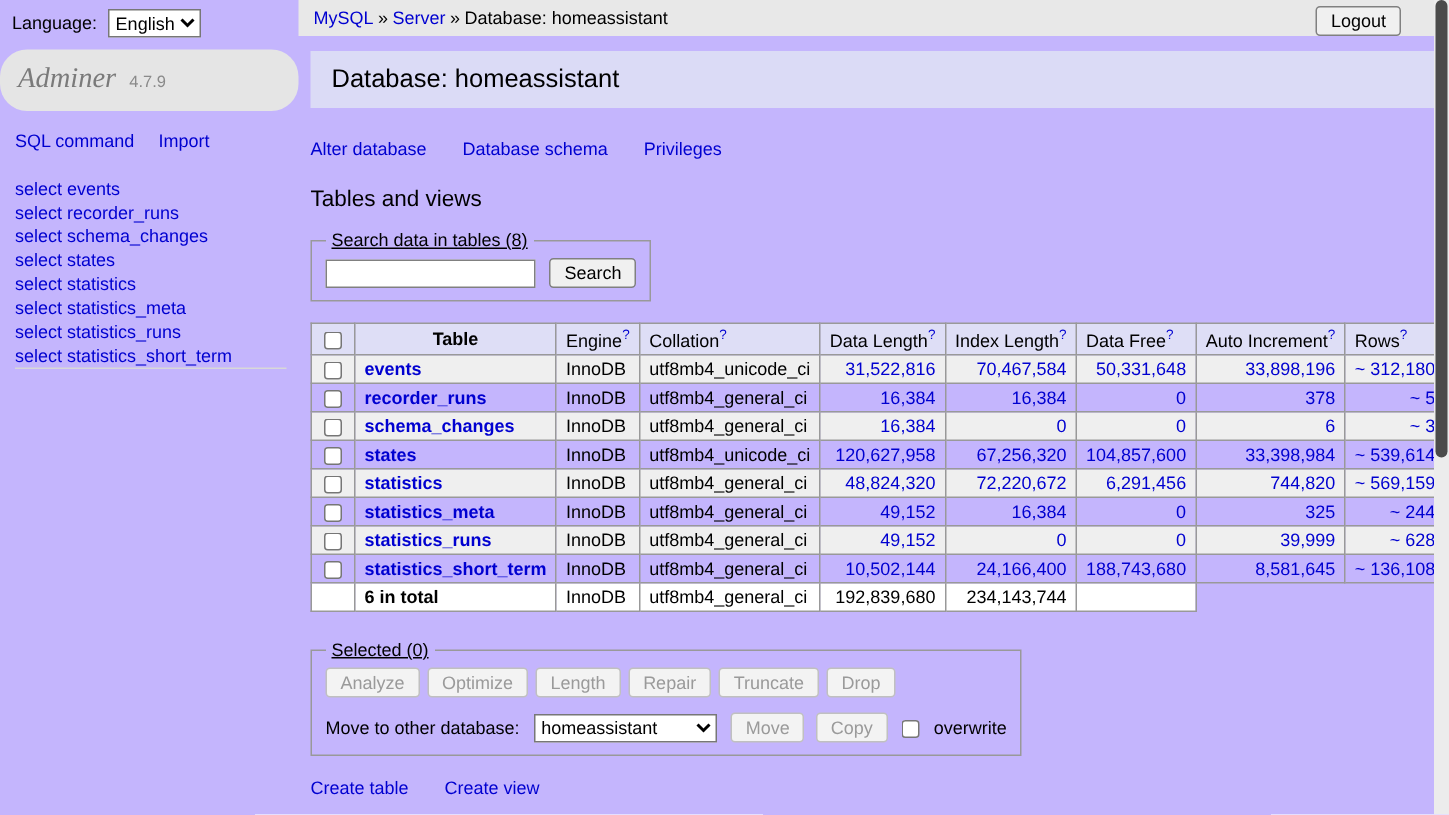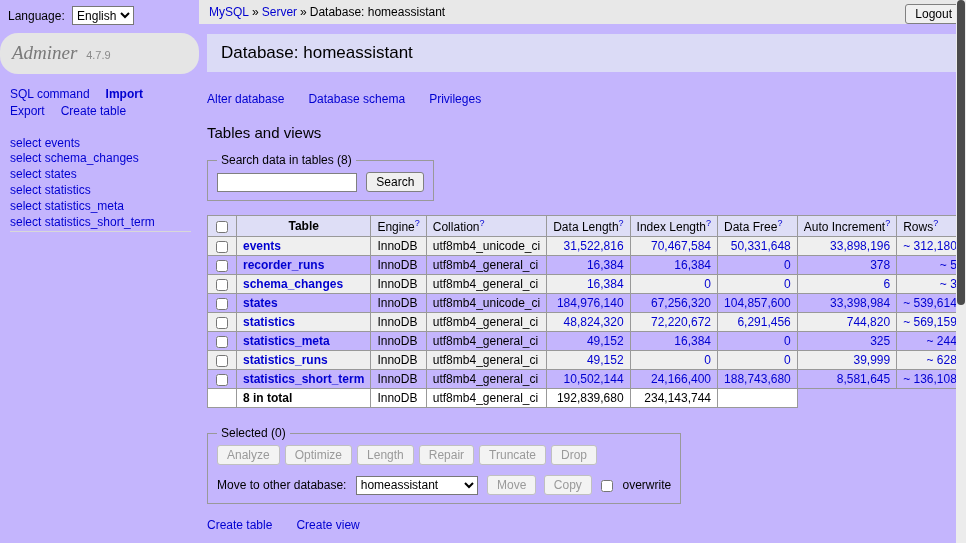--- a/index.html
+++ b/index.html
@@ -26,33 +26,33 @@
   .quick-links a { margin-right:16px; }
   .table-links { padding-bottom:0; border-bottom:1px solid #d8d8d8; }
   .table-links a { display:block; line-height:1.32; }
 
   
   .main { flex:1 1 auto; padding-right:62px; }
   .breadcrumb-bar { background:#e8e8e8; padding:5px 10px; height:24px; white-space:nowrap; }
   .bc-sep { color:#000; margin:0 3px; }
   .bc-current { color:#000; }
 
-  .logout-btn { position:absolute; top:4px; right:4px; }
+  .logout-btn { position:absolute; top:4px; right:32px; }
   button { font-family:"Liberation Sans", sans-serif; font-size:12px; background:#f0f0f0;
     border:1px solid #808080; border-radius:3px; padding:2px 9px; color:#000; cursor:pointer; }
   button[disabled] { color:#9a9a9a; background:#f3f3f3; border-color:#c0c0c0; cursor:default; }
 
   .content { padding:10px 0 0 8px; }
   .page-title { background:#dbdbf6; font-size:17px; font-weight:normal; padding:9px 14px; margin:0 0 20px 0; }
   .action-links { margin:0 0 18px 0; }
   .action-links a, .bottom-links a, .routines-links a { margin-right:24px; }
   .section-h { font-size:15px; font-weight:normal; margin:0 0 12px 0; }
 
   fieldset { border:1px solid #999; width:fit-content; margin:0 0 14px 0; padding:5px 9px 8px 9px; }
-  legend { font-size:12px; padding:0 4px; }
+  legend { font-size:12px; padding:0 4px;text-decoration:underline; }
   input[type="text"] { border:1px solid #808080; height:19px; width:140px; font-size:12px; padding:1px 3px; }
   .search-fs input[type="text"] { margin-right:6px; }
 
   table { border-collapse:collapse; margin:14px 0 18px 0; }
   th, td { border:1px solid #999; padding:2px 6px; height:18px; white-space:nowrap; }
   thead th { background:#dedef6; font-weight:normal; text-align:left; }
   thead th.th-table { font-weight:bold; text-align:center; min-width:110px; }
   thead th.cbh { width:22px; text-align:center; }
   .sup-link { color:#0000d0; font-size:9px; cursor:pointer; }
   tbody tr:nth-child(odd) td { background:#efefef; }
@@ -83,29 +83,30 @@
     <div class="lang-row">
       <span>Language:</span>
       <select><option>English</option></select>
     </div>
     <div class="adminer-h1">
       <span>Adminer</span>
       <span class="ver">4.7.9</span>
     </div>
     <div class="sidebar-content">
       <div class="quick-links">
-          <div><a class="link" style="margin-right: 16px;">SQL command</a><a class="link" style="margin-right: 16px; font-weight: bold;">Import</a></div>
-          <div><a class="link" style="margin-right: 16px;">Export</a><a class="link" style="margin-right: 16px;">Create table</a></div>
+          <div><a class="link" style="margin-right: 16px;">SQL command</a><a class="link" style="margin-right: 16px;">Import</a></div>
         </div>
       <div class="table-links">
           <a class="link">select events</a>
+          <a class="link">select recorder_runs</a>
           <a class="link">select schema_changes</a>
           <a class="link">select states</a>
           <a class="link">select statistics</a>
           <a class="link">select statistics_meta</a>
+          <a class="link">select statistics_runs</a>
           <a class="link">select statistics_short_term</a>
         </div>
     </div>
   </div>
 
   <div class="main">
     <div class="breadcrumb-bar"><a class="link">MySQL</a><span class="bc-sep">»</span><a class="link">Server</a><span class="bc-sep">»</span><span class="bc-current">Database: homeassistant</span></div>
     <div class="content">
       <h2 class="page-title">Database: homeassistant</h2>
 
@@ -169,21 +170,21 @@
               <td class="num"><a class="link">0</a></td>
               <td class="num"><a class="link">6</a></td>
               <td class="num"><a class="link">~ 3</a></td>
               <td></td>
             </tr>
             <tr>
               <td class="cb"><input type="checkbox" style=""></td>
               <td><a class="link bold">states</a></td>
               <td>InnoDB</td>
               <td>utf8mb4_unicode_ci</td>
-              <td class="num"><a class="link">184,976,140</a></td>
+              <td class="num"><a class="link">120,627,958</a></td>
               <td class="num"><a class="link">67,256,320</a></td>
               <td class="num"><a class="link">104,857,600</a></td>
               <td class="num"><a class="link">33,398,984</a></td>
               <td class="num"><a class="link">~ 539,614</a></td>
               <td></td>
             </tr>
             <tr>
               <td class="cb"><input type="checkbox" style=""></td>
               <td><a class="link bold">statistics</a></td>
               <td>InnoDB</td>
@@ -228,21 +229,21 @@
               <td class="num"><a class="link">24,166,400</a></td>
               <td class="num"><a class="link">188,743,680</a></td>
               <td class="num"><a class="link">8,581,645</a></td>
               <td class="num"><a class="link">~ 136,108</a></td>
               <td></td>
             </tr>
           </tbody>
         <tfoot>
             <tr>
               <td class="cb"></td>
-              <td class="bold">8 in total</td>
+              <td class="bold">6 in total</td>
               <td>InnoDB</td>
               <td>utf8mb4_general_ci</td>
               <td class="num">192,839,680</td>
               <td class="num">234,143,744</td>
               <td class="num"></td>
             </tr>
           </tfoot>
       </table>
 
       <fieldset class="selected-fs">

